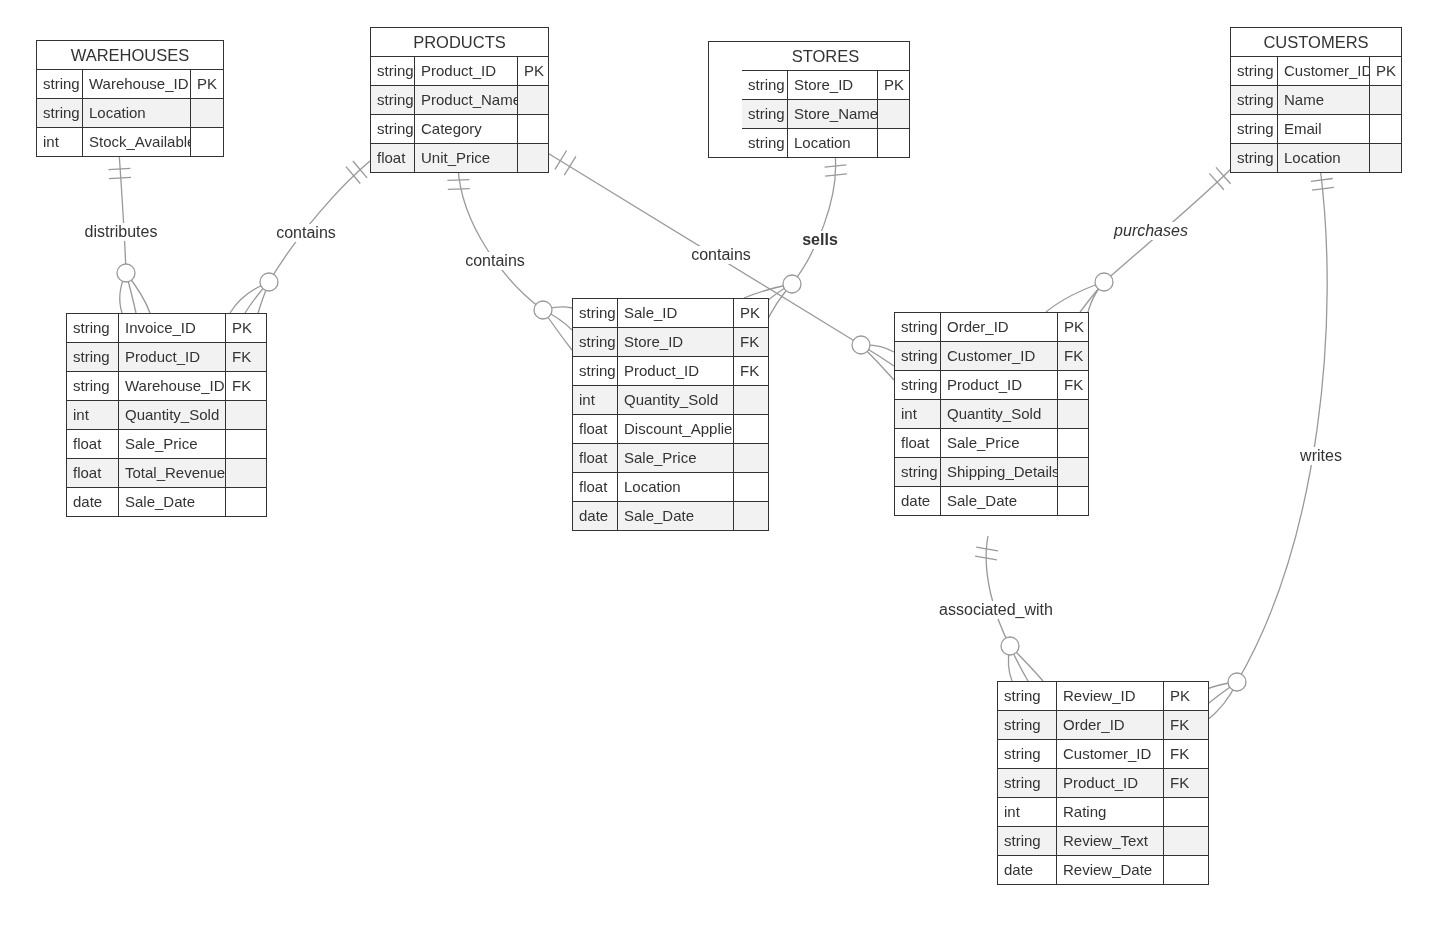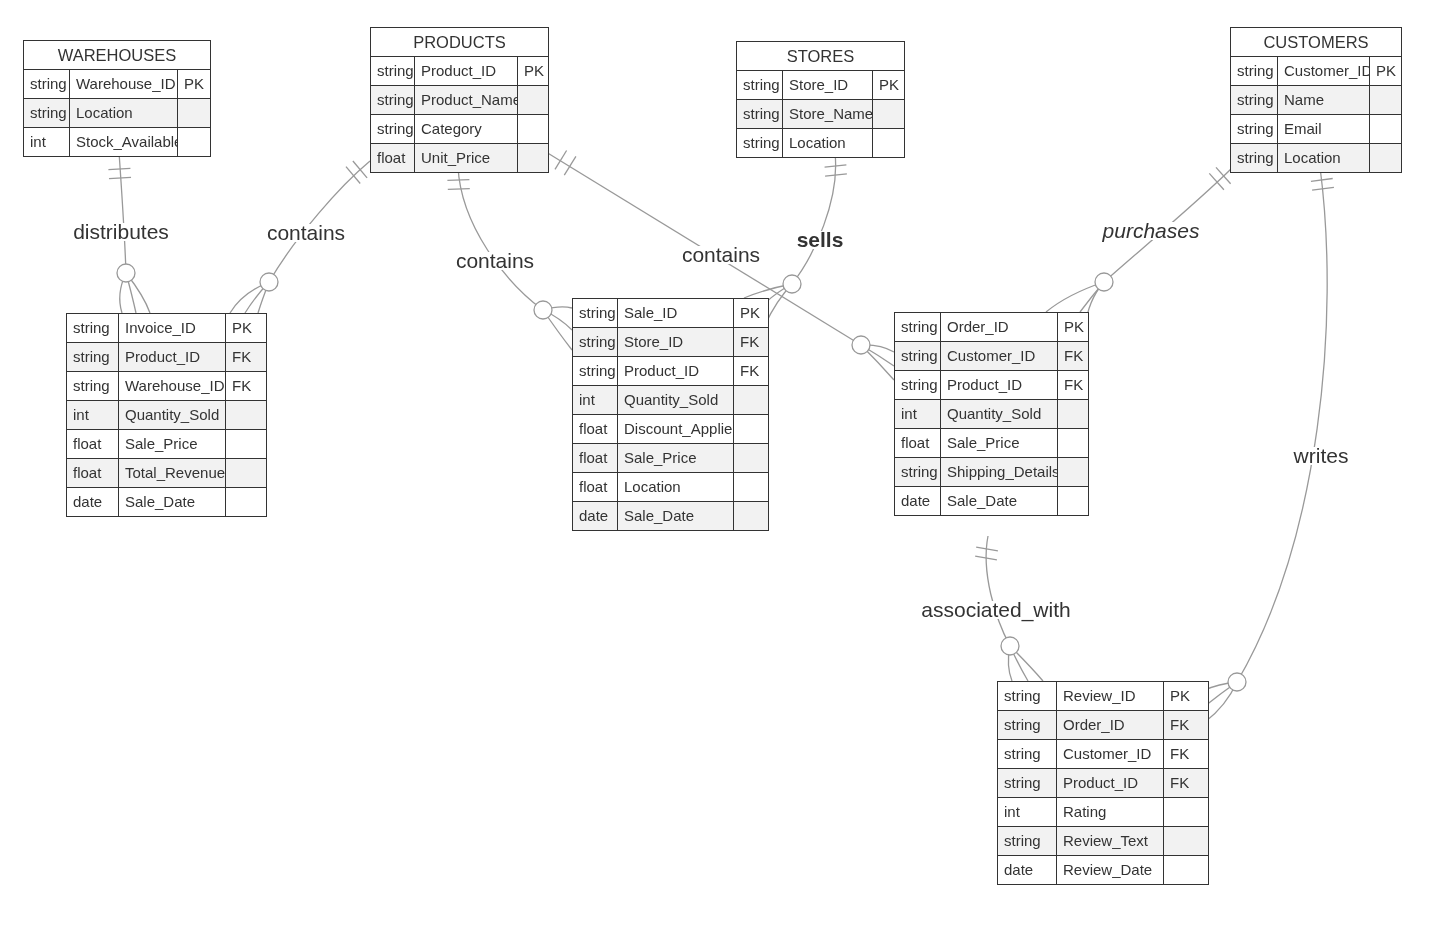--- a/index.html
+++ b/index.html
@@ -13,21 +13,21 @@
   }
   #edges{position:absolute;left:0;top:0;width:1429px;height:931px;}
   .rel-line{fill:none;stroke:var(--line,#999);stroke-width:1.3px;}
   .rel-tick{stroke:var(--line,#999);stroke-width:1.3px;}
   .rel-circle{fill:#fff;stroke:var(--line,#999);stroke-width:1.3px;}
   .edge-label{
     position:absolute;
     transform:translate(-50%,-50%);
     background:var(--bg,#fff);
     padding:0 3px;
-    font-size:21px;
+    font-size:16px;
     line-height:18px;
     white-space:nowrap;
     color:var(--text,#333);
   }
   .entity{
     position:absolute;
     border:1px solid var(--border,#333);
     background:#fff;
     font-size:15px;
     box-sizing:content-box;
@@ -116,21 +116,21 @@
     </svg>
 
 <div class="edge-label" style="left: 121px; top: 232px;">distributes</div>
     <div class="edge-label" style="left: 306px; top: 233px;">contains</div>
     <div class="edge-label" style="left: 495px; top: 261px;">contains</div>
     <div class="edge-label" style="left: 721px; top: 255px;">contains</div>
     <div class="edge-label" style="left: 820px; top: 240px; font-weight: bold;">sells</div>
     <div class="edge-label" style="left: 1151px; top: 231px; font-style: italic;">purchases</div>
     <div class="edge-label" style="left: 996px; top: 610px;">associated_with</div>
     <div class="edge-label" style="left: 1321px; top: 456px;">writes</div>
-    <div class="entity" style="left: 23px; top: 40px; width: 186px;">
+    <div class="entity" style="left: 36px; top: 40px; width: 186px;">
       <div class="entity-title">WAREHOUSES</div>
       <div class="entity-row" style="grid-template-columns: 46px 108px auto;">
         <div class="cell">string</div>
         <div class="cell">Warehouse_ID</div>
         <div class="cell">PK</div>
       </div>
       <div class="entity-row alt" style="grid-template-columns: 46px 108px auto;">
         <div class="cell">string</div>
         <div class="cell">Location</div>
         <div class="cell"></div>
@@ -157,21 +157,21 @@
         <div class="cell">string</div>
         <div class="cell">Category</div>
         <div class="cell"></div>
       </div>
       <div class="entity-row alt" style="grid-template-columns: 44px 103px auto;">
         <div class="cell">float</div>
         <div class="cell">Unit_Price</div>
         <div class="cell"></div>
       </div>
     </div>
-    <div class="entity" style="left: 736px; top: 41px; width: 167px;">
+    <div class="entity" style="left: 708px; top: 41px; width: 167px; padding-left: 33px;">
       <div class="entity-title">STORES</div>
       <div class="entity-row" style="grid-template-columns: 46px 90px auto;">
         <div class="cell">string</div>
         <div class="cell">Store_ID</div>
         <div class="cell">PK</div>
       </div>
       <div class="entity-row alt" style="grid-template-columns: 46px 90px auto;">
         <div class="cell">string</div>
         <div class="cell">Store_Name</div>
         <div class="cell"></div>

